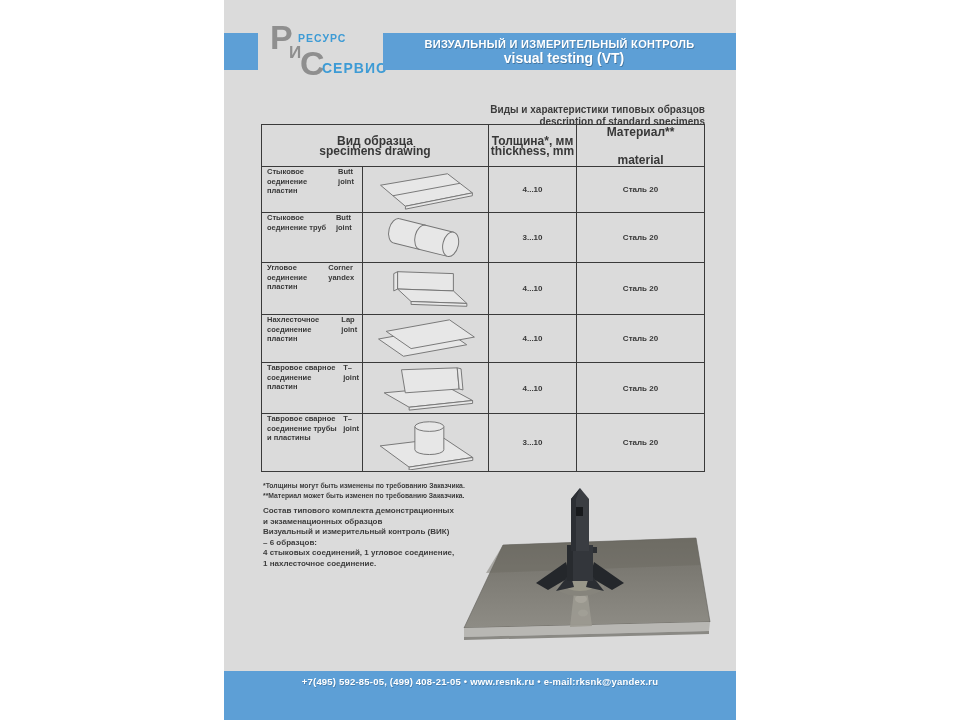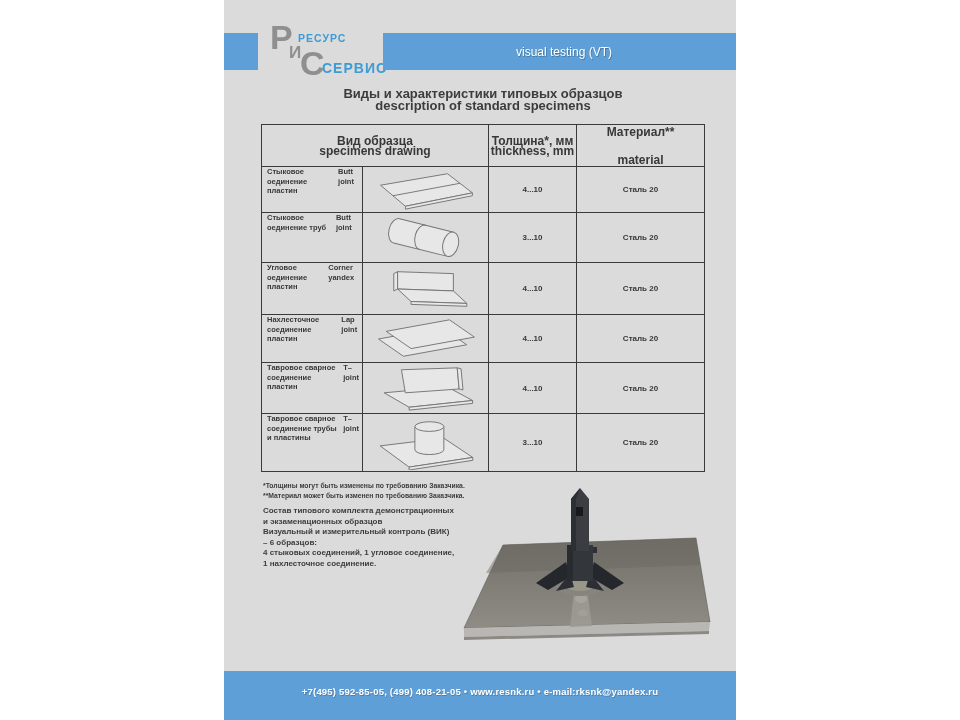--- a/index.html
+++ b/index.html
@@ -12,25 +12,25 @@
   .logo{position:absolute;left:44px;top:26px;width:125px;height:54px;}
   .logo span{position:absolute;font-weight:bold;}
   .logo-r{left:2px;top:-6px;font-size:34px;color:#8f8f8f;line-height:1;}
   .logo-i{left:21px;top:18px;font-size:17px;color:#8f8f8f;line-height:1;}
   .logo-s{left:32px;top:20px;font-size:34px;color:#8f8f8f;line-height:1;}
   .logo-word1{left:30px;top:6px;font-size:10.5px;color:#3d9bd5;letter-spacing:1px;}
   .logo-word2{left:54px;top:34px;font-size:14px;color:#3d9bd5;letter-spacing:1px;}
   .banner{position:absolute;left:159px;top:33px;width:353px;height:37px;background:#5d9fd6;
           display:flex;flex-direction:column;justify-content:center;text-align:center;color:#fff;}
   .banner-ru{font-size:11px;font-weight:bold;letter-spacing:.3px;text-shadow:.7px .7px 0 rgba(40,70,100,.45);}
-  .banner-en{font-size:12px;font-weight:normal;text-shadow:.7px .7px 0 rgba(40,70,100,.45);margin-left:9px;}
-
-  
-  .doc-title{position:absolute;left:37px;top:88px;width:444px;text-align:center;
-             font-size:13px;line-height:11.5px;font-weight:bold;color:#3c3c3c;}
+  .banner-en{font-size:14px;font-weight:bold;text-shadow:.7px .7px 0 rgba(40,70,100,.45);margin-left:9px;}
+
+  
+  .doc-title{position:absolute;left:37px;top:104px;width:444px;text-align:right;
+             font-size:10px;line-height:11.5px;font-weight:bold;color:#3c3c3c;}
 
   
   .spec-table{position:absolute;left:37px;top:124px;width:444px;box-sizing:border-box;
               border:1px solid #3a3a3a;display:grid;
               grid-template-columns:101px 126px 88px 127px;
               grid-template-rows:42px 46px 50px 52px 48px 51px 57px;background:#dbdbdb;}
   .cell{box-sizing:border-box;border-right:1px solid #3a3a3a;border-bottom:1px solid #3a3a3a;color:#383838;}
   .no-r{border-right:none;gap:18px;}
   .no-b{border-bottom:none;}
   .th{display:flex;flex-direction:column;justify-content:center;text-align:center;
@@ -47,41 +47,42 @@
   .footnotes{position:absolute;left:39px;top:481px;font-size:6.8px;line-height:9.5px;
              font-weight:bold;color:#3c3c3c;}
   .composition{position:absolute;left:39px;top:506px;font-size:8px;line-height:10.5px;
                font-weight:bold;color:#3c3c3c;white-space:nowrap;}
 
   
   .photo{position:absolute;left:230px;top:487px;}
 
   
   .footer{position:absolute;left:0;top:671px;width:512px;height:49px;background:#5d9fd6;
-          box-sizing:border-box;padding-top:10px;text-align:center;}
+          box-sizing:border-box;text-align:center;}
   .footer span{font-size:9.5px;font-weight:bold;color:#ffffff;letter-spacing:.2px;
                text-shadow:.6px .6px 0 rgba(40,70,100,.35);}
 </style>
 </head>
 <body>
 
 <div class="canvas">
   <div class="page">
 
     <div class="accent-square"></div>
 
     <div class="logo">
       <span class="logo-r">Р</span>
       <span class="logo-word1">РЕСУРС</span>
       <span class="logo-i">И</span>
       <span class="logo-s">С</span>
       <span class="logo-word2">СЕРВИС</span>
     </div>
 
     <div class="banner">
+      <div class="banner-ru">ВИЗУАЛЬНЫЙ И ИЗМЕРИТЕЛЬНЫЙ КОНТРОЛЬ</div>
       <div class="banner-en">visual testing (VT)</div>
     </div>
 
     <div class="doc-title">
       <div>Виды и характеристики типовых образцов</div>
       <div>description of standard specimens</div>
     </div>
 
     <div class="spec-table">
 

